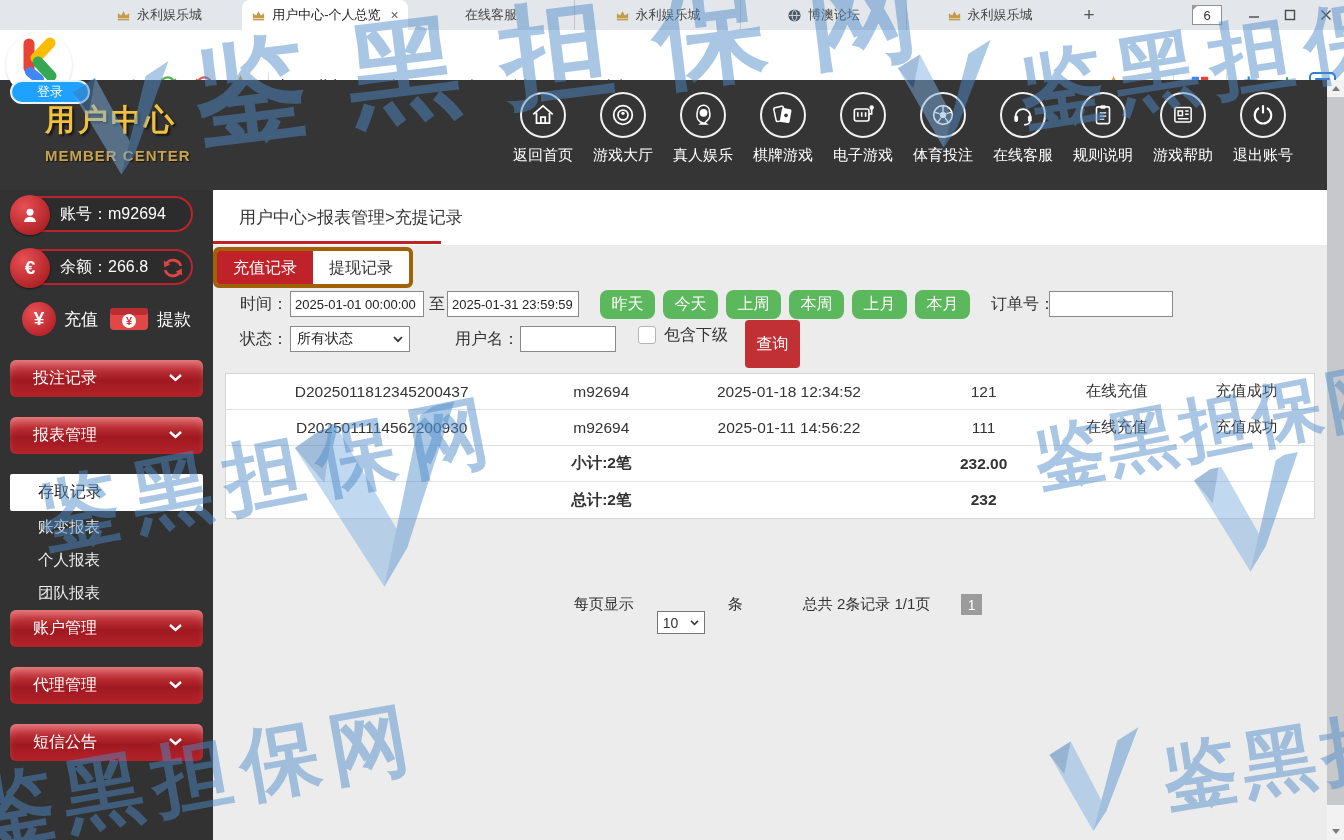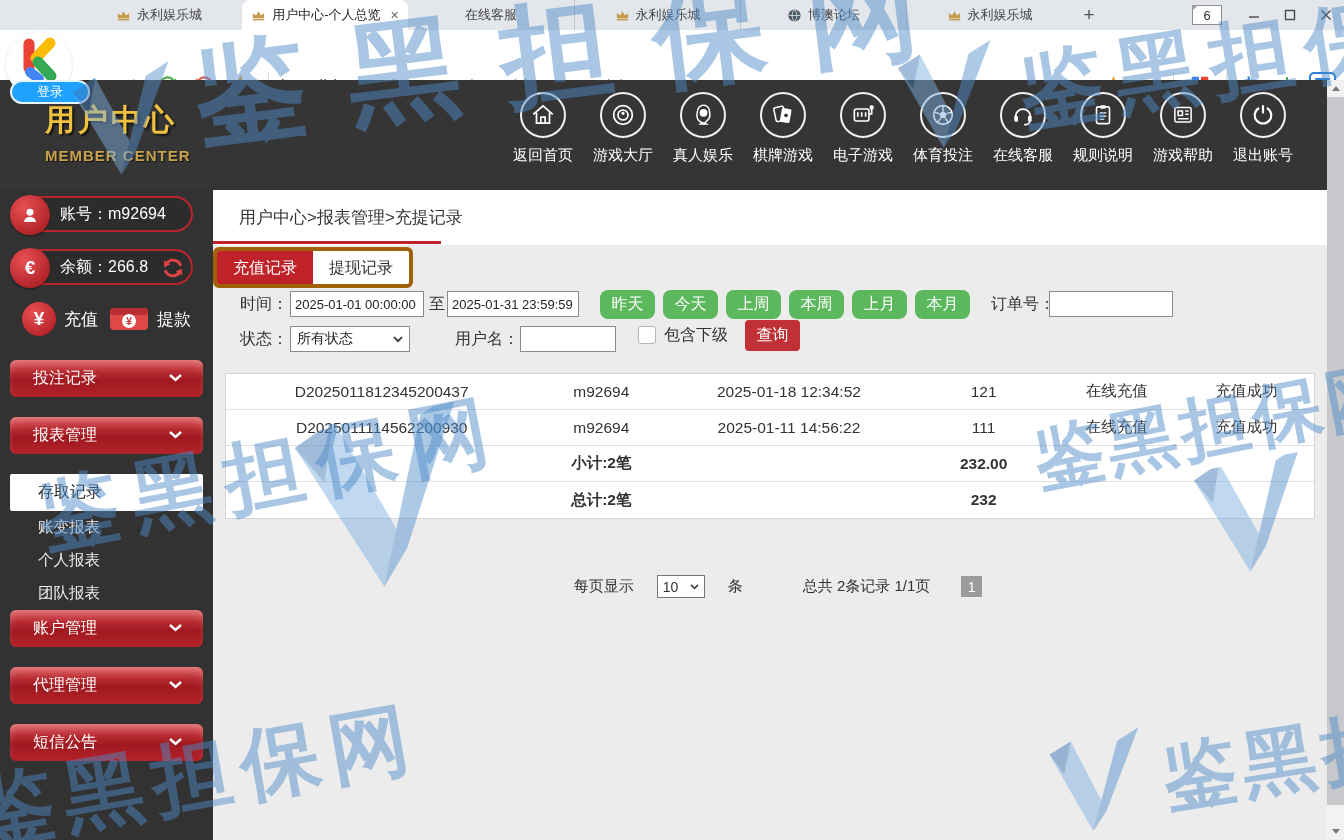--- a/index.html
+++ b/index.html
@@ -82,33 +82,33 @@
 
   .flabel { position:absolute; font-size:16px; color:#333; line-height:26px; }
   .finput { position:absolute; height:26px; border:1px solid #8a8a8a; background:#fff; font-size:13px; padding:0 4px;
             font-family:"Liberation Sans",sans-serif; color:#222; }
   .fselect { position:absolute; height:26px; border:1px solid #8a8a8a; background:#fff; font-size:14px; color:#222;
              display:flex; align-items:center; padding:0 6px; justify-content:space-between; }
   .gbtns { position:absolute; left:387px; top:100px; display:flex; gap:8px; }
   .gbtn { width:55px; height:29px; background:#5cb85c; color:#fff; font-size:16px; border-radius:8px;
           display:flex; align-items:center; justify-content:center; }
   .checkbox { position:absolute; left:425px; top:136px; width:18px; height:18px; border:1px solid #b5b5b5; background:#fff; border-radius:3px; }
-  .qbtn { position:absolute; left:532px; top:130px; width:55px; height:31px; background:#c13034; color:#fff; font-size:16px;
+  .qbtn { position:absolute; left:532px; top:130px; width:55px; height:48px; background:#c13034; color:#fff; font-size:16px;
           border-radius:4px; display:flex; align-items:center; justify-content:center; }
 
   .rtable { position:absolute; left:12px; top:183px; width:1090px; background:#fff; border:1px solid #d5d5d5; }
   .trow { display:flex; height:36px; align-items:center; border-bottom:1px solid #e0e0e0; font-size:15.5px; color:#333; background:#fff; }
   .trow.head { height:37px; background:#d9d9d9; font-size:16px; border-bottom:none; }
   .trow:last-child { border-bottom:none; }
   .c { text-align:center; }
   .c1{width:312px;} .c2{width:128px;} .c3{width:248px;} .c4{width:142px;} .c5{width:125px;} .c6{width:135px;}
   .bold { font-weight:bold; }
 
   .pagerow { position:absolute; left:0; top:385px; width:1130px; display:flex; align-items:center; justify-content:center; gap:23px; font-size:15px; color:#333; }
-  .pselect { width:48px; height:23px; border:1px solid #777; background:#fff; display:flex; align-items:center; justify-content:space-between; padding:0 5px; font-size:14px; }
+  .pselect { width:48px; height:23px; border:1px solid #777; background:#fff; display:flex; align-items:center; justify-content:space-between; padding:0 5px; font-size:14px;margin-top:36px; }
   .pbox { width:21px; height:21px; background:#9b9b9b; color:#fff; font-size:14px; display:flex; align-items:center; justify-content:center; margin-left:8px; }
 
   
   .scrollbar { position:absolute; left:1327px; top:80px; width:17px; height:760px; background:#f2f2f3; z-index:90; }
   .sb-arrow { position:absolute; left:0; width:17px; height:17px; display:flex; align-items:center; justify-content:center; }
   .sb-up { top:0; } .sb-down { bottom:0; }
   .tri-up { width:0; height:0; border-left:4px solid transparent; border-right:4px solid transparent; border-bottom:5px solid #7a7a7a; }
   .tri-down { width:0; height:0; border-left:4px solid transparent; border-right:4px solid transparent; border-top:5px solid #7a7a7a; }
   .sb-thumb { position:absolute; left:0; top:17px; width:17px; height:708px; background:#c6c8cb; }
 

